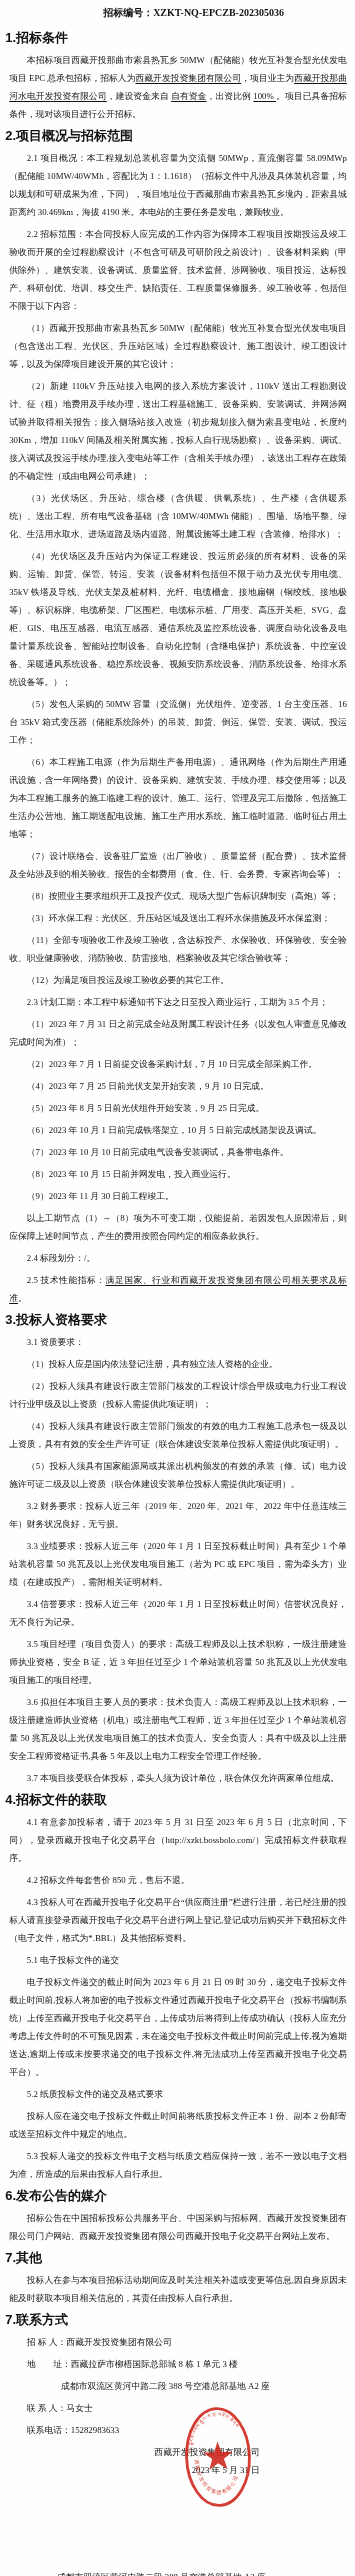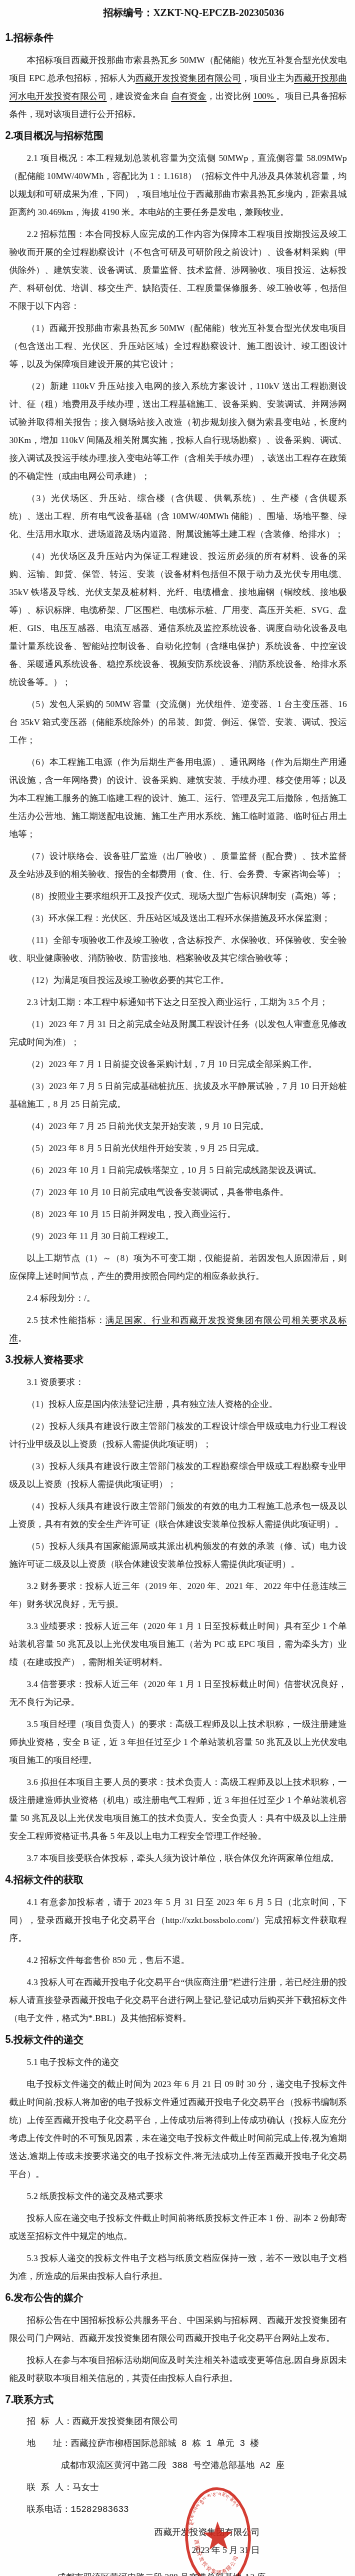--- a/index.html
+++ b/index.html
@@ -9,25 +9,25 @@
     font-family:"Liberation Serif","DejaVu Serif",serif;
     font-size:8.8px;line-height:18px;
     padding:4.1px 4.1px 0 5.2px;overflow:hidden;
   }
   .doc-title{
     font-size:10px;font-weight:600;text-align:right;
     padding-right:67px;margin:0 0 6.2px 0;line-height:18.5px;white-space:nowrap;
   }
   .sec-heading{
     font-family:"Liberation Sans","DejaVu Sans",sans-serif;
-    font-weight:bold;font-size:10px;line-height:18px;
+    font-weight:bold;font-size:13px;line-height:18px;
   }
   p.para{margin:4px;text-indent:2em;text-align:justify;}
   .u{text-decoration:underline;text-underline-offset:2.1px;}
-  .contact{text-align:left;font-family:Liberation Mono, monospace;}
+  .contact{text-align:left;}
   .contact-cont{text-indent:5.9em !important;}
   .closing{position:relative;}
   p.sig{margin:0;text-align:right;padding-right:91px;text-indent:0;}
   .stamp{position:absolute;left:179px;top:-37px;width:68px;height:102px;opacity:.88;transform:rotate(-2deg);}
   .cutoff{
     position:absolute;left:57px;bottom:-1.5px;height:7.7px;overflow:hidden;
     line-height:8.8px;white-space:nowrap;text-indent:0;
   }
 </style>
 </head>
@@ -49,55 +49,53 @@
       <p class="para">（5）发包人采购的 50MW 容量（交流侧）光伏组件、逆变器、1 台主变压器、16 台 35kV 箱式变压器（储能系统除外）的吊装、卸货、倒运、保管、安装、调试、投运工作；</p>
       <p class="para">（6）本工程施工电源（作为后期生产备用电源）、通讯网络（作为后期生产用通讯设施，含一年网络费）的设计、设备采购、建筑安装、手续办理、移交使用等；以及为本工程施工服务的施工临建工程的设计、施工、运行、管理及完工后撤除，包括施工生活办公营地、施工期送配电设施、施工生产用水系统、施工临时道路、临时征占用土地等；</p>
       <p class="para">（7）设计联络会、设备驻厂监造（出厂验收）、质量监督（配合费）、技术监督及全站涉及到的相关验收、报告的全都费用（食、住、行、会务费、专家咨询会等）；</p>
       <p class="para">（8）按照业主要求组织开工及投产仪式、现场大型广告标识牌制安（高炮）等；</p>
       <p class="para">（3）环水保工程：光伏区、升压站区域及送出工程环水保措施及环水保监测；</p>
       <p class="para">（11）全部专项验收工作及竣工验收，含达标投产、水保验收、环保验收、安全验收、职业健康验收、消防验收、防雷接地、档案验收及其它综合验收等；</p>
       <p class="para">（12）为满足项目投运及竣工验收必要的其它工作。</p>
       <p class="para">2.3 计划工期：本工程中标通知书下达之日至投入商业运行，工期为 3.5 个月；</p>
       <p class="para">（1）2023 年 7 月 31 日之前完成全站及附属工程设计任务（以发包人审查意见修改完成时间为准）；</p>
       <p class="para">（2）2023 年 7 月 1 日前提交设备采购计划，7 月 10 日完成全部采购工作。</p>
-      <p class="para">（3）2023 年 7 月 5 日前完成基础桩抗压、抗拔及水平静展试验，7 月 10 日开始桩基础施工，8 月 25 日前完成。</p>
       <p class="para">（4）2023 年 7 月 25 日前光伏支架开始安装，9 月 10 日完成。</p>
       <p class="para">（5）2023 年 8 月 5 日前光伏组件开始安装，9 月 25 日完成。</p>
       <p class="para">（6）2023 年 10 月 1 日前完成铁塔架立，10 月 5 日前完成线路架设及调试。</p>
       <p class="para">（7）2023 年 10 月 10 日前完成电气设备安装调试，具备带电条件。</p>
       <p class="para">（8）2023 年 10 月 15 日前并网发电，投入商业运行。</p>
       <p class="para">（9）2023 年 11 月 30 日前工程竣工。</p>
       <p class="para">以上工期节点（1）～（8）项为不可变工期，仅能提前。若因发包人原因滞后，则应保障上述时间节点，产生的费用按照合同约定的相应条款执行。</p>
       <p class="para">2.4 标段划分：/。</p>
       <p class="para"><span>2.5 技术性能指标：</span><span class="u">满足国家、行业和西藏开发投资集团有限公司相关要求及标准</span><span>。</span></p>
       <div class="sec-heading">3.投标人资格要求</div>
       <p class="para">3.1 资质要求：</p>
       <p class="para">（1）投标人应是国内依法登记注册，具有独立法人资格的企业。</p>
       <p class="para">（2）投标人须具有建设行政主管部门核发的工程设计综合甲级或电力行业工程设计行业甲级及以上资质（投标人需提供此项证明）；</p>
-      <p class="para">（3）投标人须具有建设行政主管部门核发的工程勘察综合甲级或工程勘察专业甲级及以上资质（投标人需提供此项证明）；</p>
       <p class="para">（4）投标人须具有建设行政主管部门颁发的有效的电力工程施工总承包一级及以上资质，具有有效的安全生产许可证（联合体建设安装单位投标人需提供此项证明）。</p>
       <p class="para">（5）投标人须具有国家能源局或其派出机构颁发的有效的承装（修、试）电力设施许可证二级及以上资质（联合体建设安装单位投标人需提供此项证明）。</p>
       <p class="para">3.2 财务要求：投标人近三年（2019 年、2020 年、2021 年、2022 年中任意连续三年）财务状况良好，无亏损。</p>
       <p class="para">3.3 业绩要求：投标人近三年（2020 年 1 月 1 日至投标截止时间）具有至少 1 个单站装机容量 50 兆瓦及以上光伏发电项目施工（若为 PC 或 EPC 项目，需为牵头方）业绩（在建或投产），需附相关证明材料。</p>
       <p class="para">3.4 信誉要求：投标人近三年（2020 年 1 月 1 日至投标截止时间）信誉状况良好，无不良行为记录。</p>
       <p class="para">3.5 项目经理（项目负责人）的要求：高级工程师及以上技术职称，一级注册建造师执业资格，安全 B 证，近 3 年担任过至少 1 个单站装机容量 50 兆瓦及以上光伏发电项目施工的项目经理。</p>
       <p class="para">3.6 拟担任本项目主要人员的要求：技术负责人：高级工程师及以上技术职称，一级注册建造师执业资格（机电）或注册电气工程师，近 3 年担任过至少 1 个单站装机容量 50 兆瓦及以上光伏发电项目施工的技术负责人。安全负责人：具有中级及以上注册安全工程师资格证书,具备 5 年及以上电力工程安全管理工作经验。</p>
       <p class="para">3.7 本项目接受联合体投标，牵头人须为设计单位，联合体仅允许两家单位组成。</p>
       <div class="sec-heading">4.招标文件的获取</div>
       <p class="para">4.1 有意参加投标者，请于 2023 年 5 月 31 日至 2023 年 6 月 5 日（北京时间，下同），登录西藏开投电子化交易平台（http://xzkt.bossbolo.com/）完成招标文件获取程序。</p>
       <p class="para">4.2 招标文件每套售价 850 元，售后不退。</p>
       <p class="para">4.3 投标人可在西藏开投电子化交易平台“供应商注册”栏进行注册，若已经注册的投标人请直接登录西藏开投电子化交易平台进行网上登记,登记成功后购买并下载招标文件（电子文件，格式为*.BBL）及其他招标资料。</p>
-      <div class="sec-heading">5.投标文件的递交</div>
       <p class="para">5.1 电子投标文件的递交</p>
       <p class="para">电子投标文件递交的截止时间为 2023 年 6 月 21 日 09 时 30 分，递交电子投标文件截止时间前,投标人将加密的电子投标文件通过西藏开投电子化交易平台（投标书编制系统）上传至西藏开投电子化交易平台，上传成功后将得到上传成功确认（投标人应充分考虑上传文件时的不可预见因素，未在递交电子投标文件截止时间前完成上传,视为逾期送达,逾期上传或未按要求递交的电子投标文件,将无法成功上传至西藏开投电子化交易平台）。</p>
       <p class="para">5.2 纸质投标文件的递交及格式要求</p>
       <p class="para">投标人应在递交电子投标文件截止时间前将纸质投标文件正本 1 份、副本 2 份邮寄或送至招标文件中规定的地点。</p>
       <p class="para">5.3 投标人递交的投标文件电子文档与纸质文档应保持一致，若不一致以电子文档为准，所造成的后果由投标人自行承担。</p>
       <div class="sec-heading">6.发布公告的媒介</div>
       <p class="para">招标公告在中国招标投标公共服务平台、中国采购与招标网、西藏开发投资集团有限公司门户网站、西藏开发投资集团有限公司西藏开投电子化交易平台网站上发布。</p>
+      <div class="sec-heading">7.其他</div>
       <p class="para">投标人在参与本项目招标活动期间应及时关注相关补遗或变更等信息,因自身原因未能及时获取本项目相关信息的，其责任由投标人自行承担。</p>
       <div class="sec-heading">7.联系方式</div>
       <p class="para contact">招 标 人：西藏开发投资集团有限公司</p>
       <p class="para contact">地　　址：西藏拉萨市柳梧国际总部城 8 栋 1 单元 3 楼</p>
       <p class="para contact contact-cont">成都市双流区黄河中路二段 388 号空港总部基地 A2 座</p>
       <p class="para contact">联 系 人：马女士</p>
       <p class="para contact">联系电话：15282983633</p>
     </div>
 
   <div class="closing">

